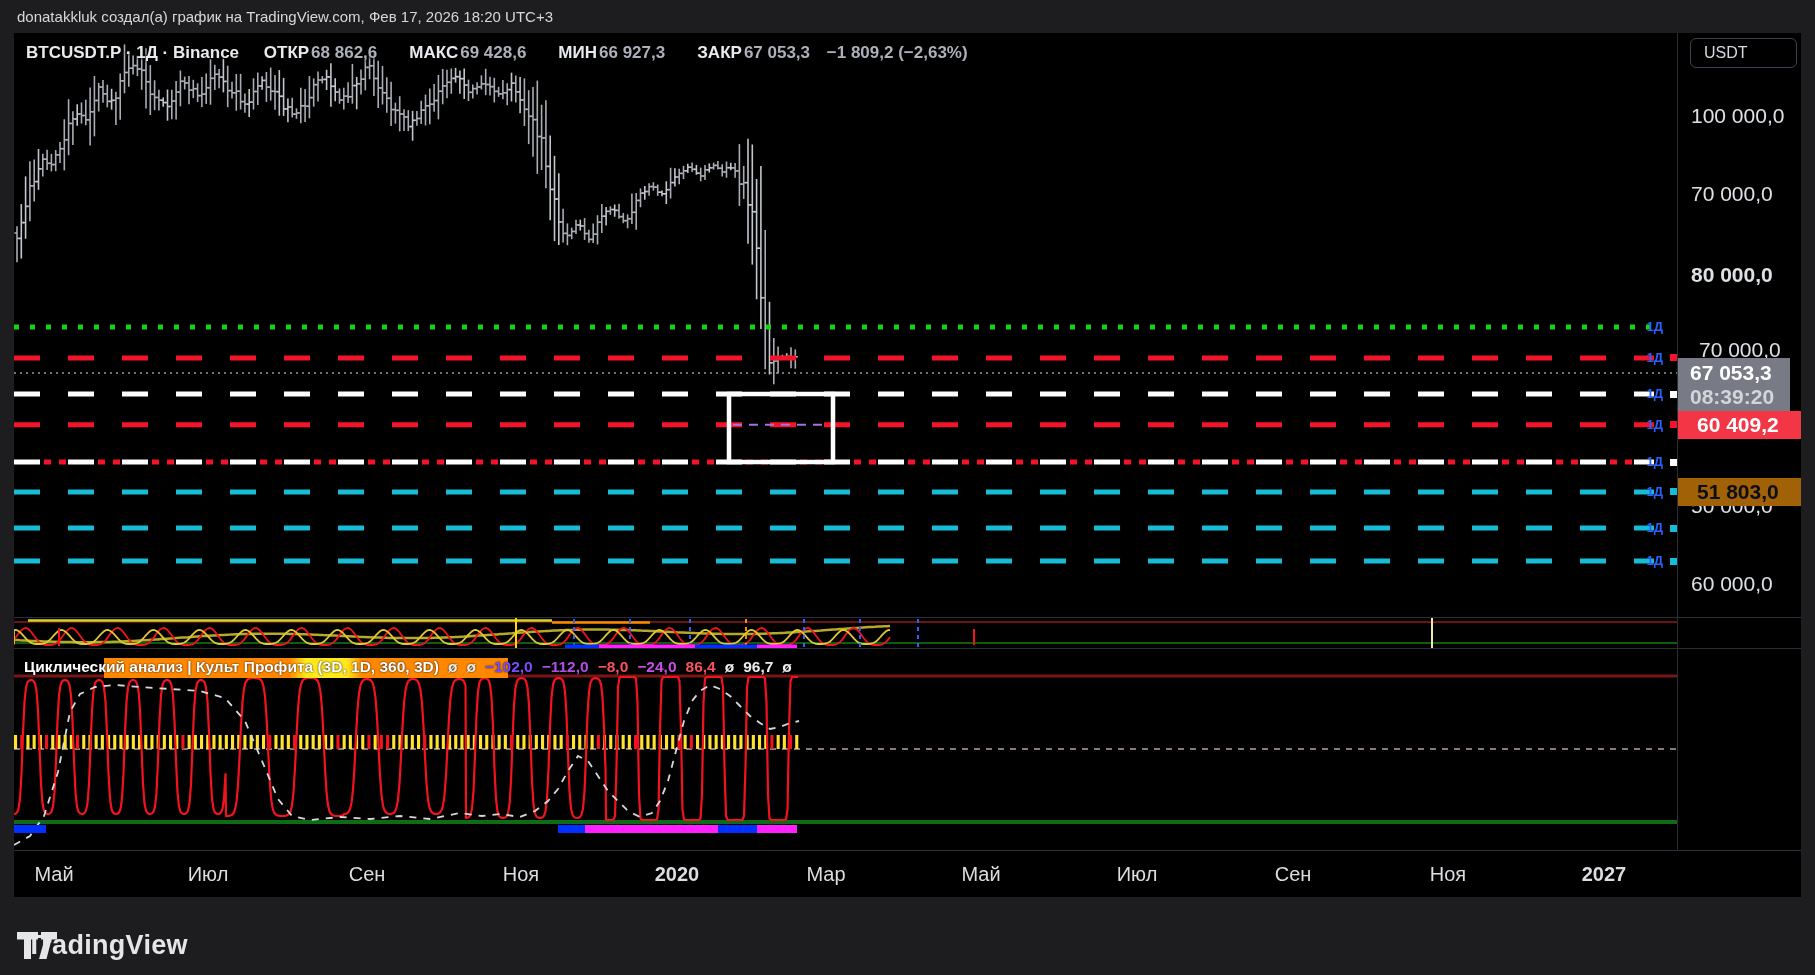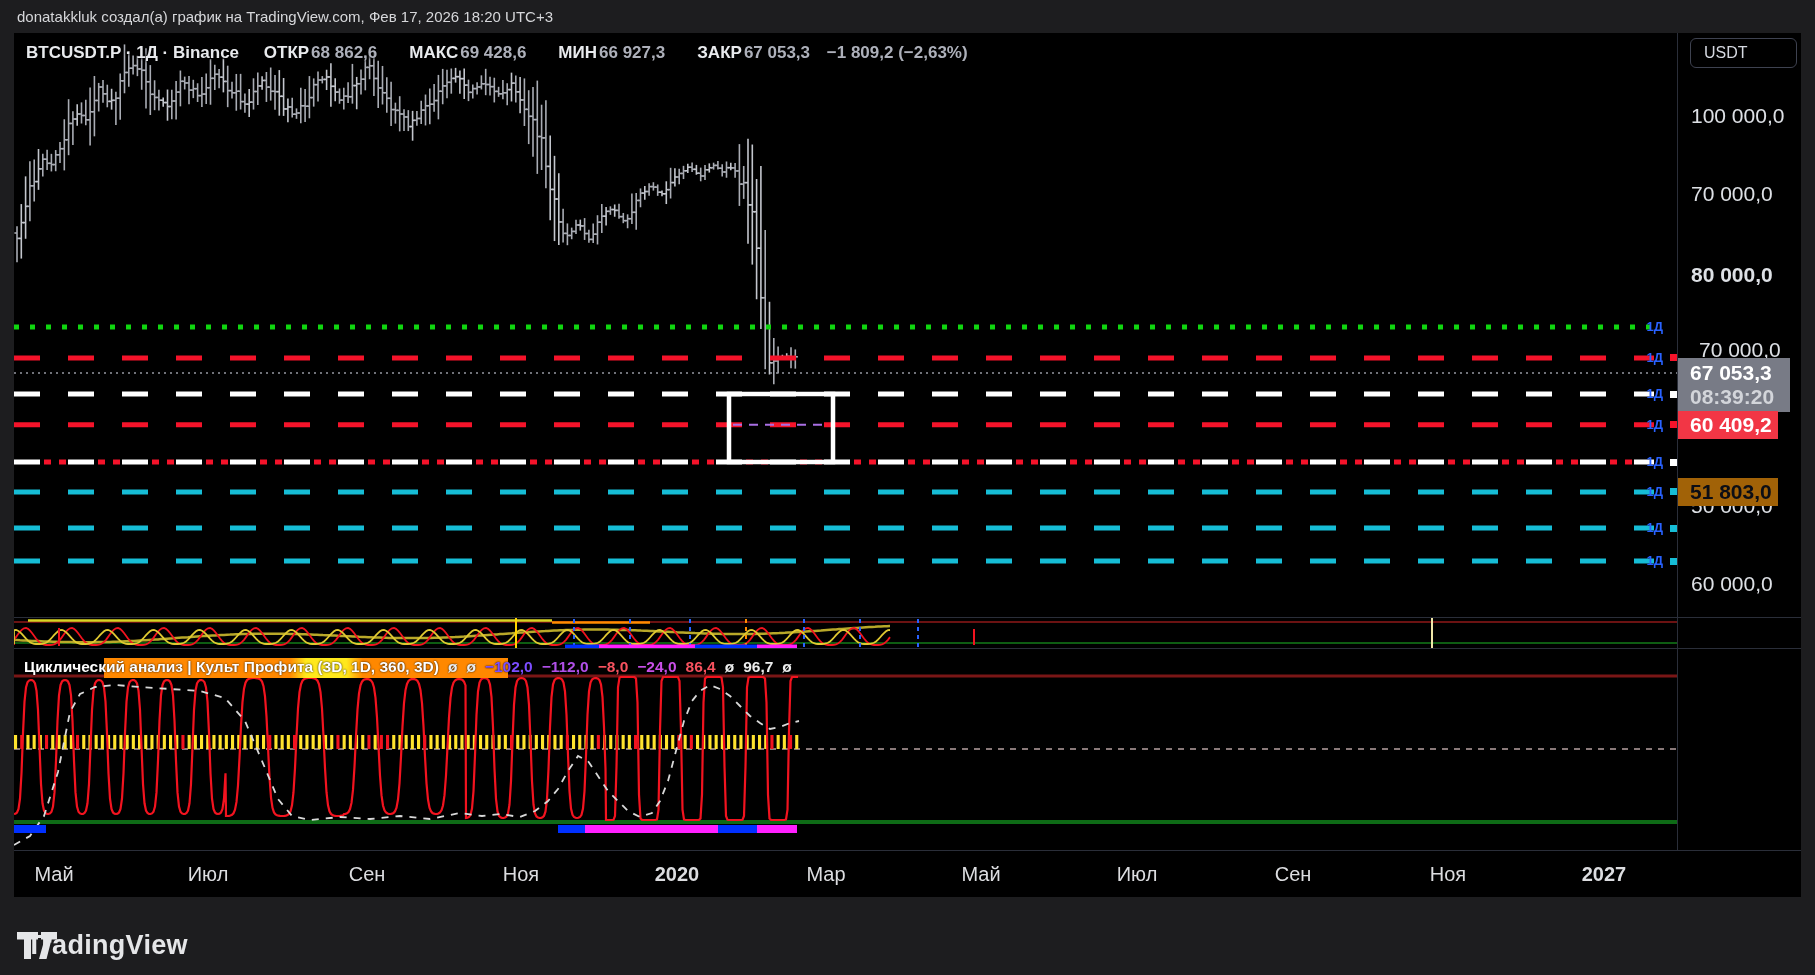--- a/index.html
+++ b/index.html
@@ -14,22 +14,22 @@
     white-space:nowrap;z-index:5;text-shadow:0 0 3px #000,0 0 3px #000;}
   #legend-row .val{color:#adb0ba;font-weight:bold;margin-right:12px;}
   #legend-row .lbl{margin-left:20px;margin-right:2px;}
   .level-tag{position:absolute;width:56px;text-align:right;color:#2962ff;font-size:13px;font-weight:bold;
     left:1593px;z-index:4;}
   .axis-square{position:absolute;width:7px;height:7px;left:1656px;z-index:4;}
   #axis-col{position:absolute;left:1663px;top:0;width:124px;height:864px;}
   #usdt-btn{position:absolute;left:13px;top:5px;width:92px;height:28px;border:1px solid #3e4250;border-radius:6px;
     color:#d5d8e0;font-size:16px;line-height:28px;padding-left:13px;}
   .ptick{position:absolute;left:14px;color:#dde0e5;font-size:21px;white-space:nowrap;z-index:1;}
-  .pbox{position:absolute;left:1px;width:100px;z-index:3;font-weight:bold;font-size:21px;
-    display:flex;align-items:center;padding-left:12px;box-sizing:border-box;}
+  .pbox{position:absolute;left:1px;width:136px;z-index:3;font-weight:bold;font-size:21px;
+    display:flex;align-items:center;padding-left:19px;box-sizing:border-box;}
   #cur-price-box{position:absolute;left:1px;width:112px;z-index:3;background:#787b86;color:#fff;
     font-weight:bold;font-size:21px;padding:3px 0 3px 12px;box-sizing:border-box;}
   #cur-price-box .cd{color:#d3d5da;}
   #time-axis{position:absolute;left:0;top:818px;width:1787px;height:46px;background:#000;}
   .ttick{position:absolute;top:12px;transform:translateX(-50%);color:#dcdde0;font-size:20px;}
   .ttick.bold{font-weight:bold;}
   #ind-row{position:absolute;left:10px;top:625px;height:21px;z-index:6;white-space:nowrap;
     font-size:15.5px;font-weight:bold;color:#fff;}
   #ind-row span{margin-right:9px;text-shadow:0 0 2px #000;}
   #ind-highlight{position:absolute;left:90px;top:625px;width:404px;height:20px;z-index:5;

